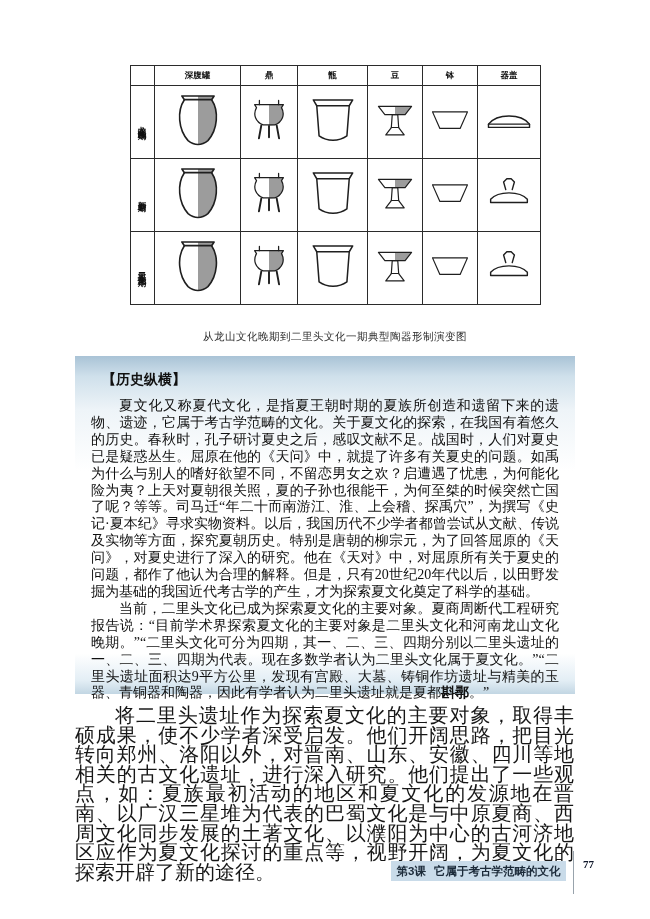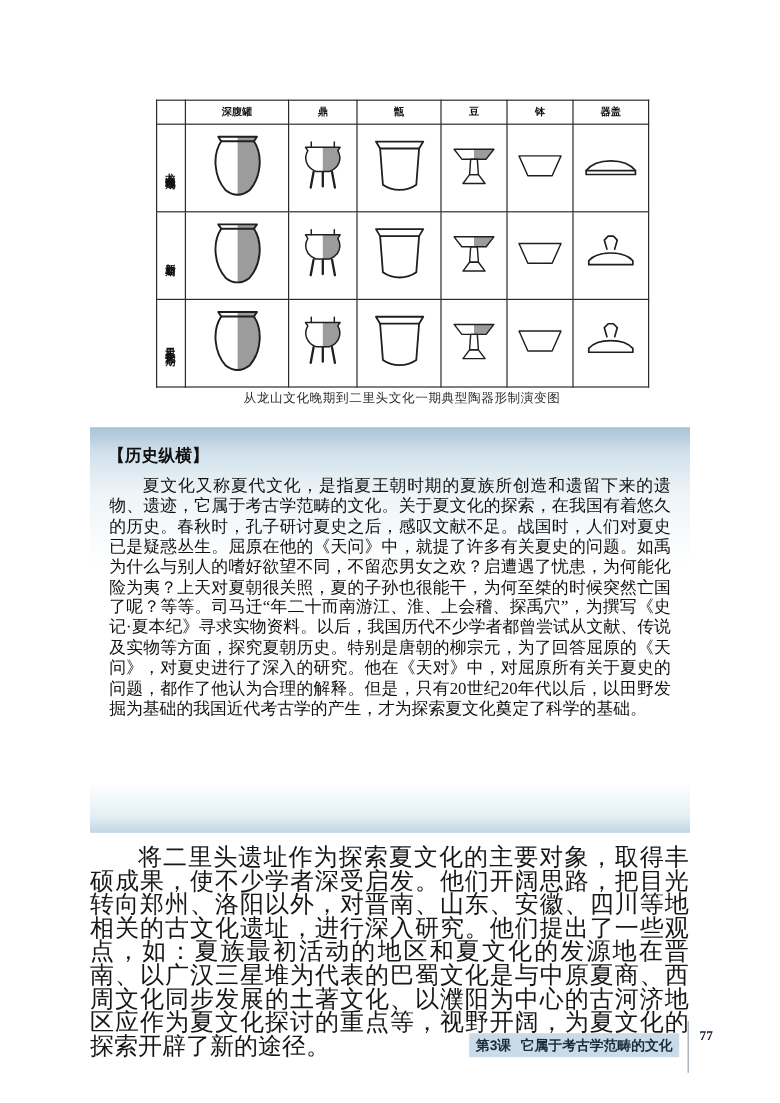--- a/index.html
+++ b/index.html
@@ -2,47 +2,47 @@
 <html><head>
 <meta charset="utf-8">
 <style>
   html,body{margin:0;padding:0;}
   body{
     width:650px;height:919px;background:#ffffff;position:relative;
     font-family:"Liberation Sans",sans-serif;color:#1a1a1a;overflow:hidden;
   }
 
   
-  .figure-wrap{position:absolute;left:130px;top:83px;width:410px;}
+  .figure-wrap{position:absolute;left:130px;top:65px;width:410px;}
   table.pottery{border-collapse:collapse;width:410px;table-layout:fixed;background:#fff;}
   table.pottery td,table.pottery th{border:1px solid #2b2b2b;padding:0;vertical-align:middle;}
   table.pottery{border:1.5px solid #222;}
   th.colhead{height:19px;font-size:8.5px;font-weight:bold;color:#111;font-family:"Liberation Sans",sans-serif;}
   td.rowhead{
     writing-mode:vertical-rl;text-orientation:upright;
     font-size:8.5px;font-weight:bold;color:#111;text-align:center;
     letter-spacing:1px;line-height:22px;
   }
   td.cell{text-align:center;}
   td.cell svg{display:block;margin:3px auto;}
   .ink{stroke:#1f1f1f;fill:none;stroke-width:2.6;stroke-linejoin:round;stroke-linecap:round;}
   .ink-thick{stroke:#1f1f1f;fill:none;stroke-width:4;stroke-linecap:round;}
   .shade{fill:#4a4a4a;opacity:.55;stroke:none;}
   .figcaption{
-    margin-top:2px;text-align:center;font-size:10.5px;color:#2c2c2c;
+    margin-top:25px;text-align:center;font-size:10.5px;color:#2c2c2c;
     letter-spacing:.5px;font-family:"Liberation Sans",sans-serif;
   }
 
   
   .hbox{
     position:absolute;left:75px;top:356px;width:500px;height:338px;
     background:linear-gradient(180deg,#a9c3d6 0%,#cfe0eb 6%,#eef4f8 16%,#ffffff 34%,#ffffff 88%,#e3eef5 96%,#c2d6e3 100%);
     box-sizing:border-box;
   }
-  .hbox-title{font-size:14px;font-weight:bold;color:#111;padding:15px 0 0 15px;}
+  .hbox-title{font-size:14px;font-weight:bold;color:#111;padding:15px 0 0 27px;}
   .hbox-text{
     margin:9px 16px 0 16px;font-size:14px;line-height:16.9px;color:#101010;
     text-align:justify;font-family:"Liberation Serif",serif;
   }
   .hbox-text p{margin:0;text-indent:2em;}
   .hbox-text .bold-term{font-weight:bold;}
 
   
   .body-para{
     position:absolute;left:75px;top:706px;width:499px;
@@ -225,20 +225,21 @@
     </tr>
   </tbody>
     </table>
   <div class="figcaption">从龙山文化晚期到二里头文化一期典型陶器形制演变图</div>
 </div>
 
 <div class="hbox">
   <div class="hbox-title">【历史纵横】</div>
   <div class="hbox-text">
     <p>夏文化又称夏代文化，是指夏王朝时期的夏族所创造和遗留下来的遗物、遗迹，它属于考古学范畴的文化。关于夏文化的探索，在我国有着悠久的历史。春秋时，孔子研讨夏史之后，感叹文献不足。战国时，人们对夏史已是疑惑丛生。屈原在他的《天问》中，就提了许多有关夏史的问题。如禹为什么与别人的嗜好欲望不同，不留恋男女之欢？启遭遇了忧患，为何能化险为夷？上天对夏朝很关照，夏的子孙也很能干，为何至桀的时候突然亡国了呢？等等。司马迁“年二十而南游江、淮、上会稽、探禹穴”，为撰写《史记·夏本纪》寻求实物资料。以后，我国历代不少学者都曾尝试从文献、传说及实物等方面，探究夏朝历史。特别是唐朝的柳宗元，为了回答屈原的《天问》，对夏史进行了深入的研究。他在《天对》中，对屈原所有关于夏史的问题，都作了他认为合理的解释。但是，只有20世纪20年代以后，以田野发掘为基础的我国近代考古学的产生，才为探索夏文化奠定了科学的基础。</p>
+    <p><span>当前，二里头文化已成为探索夏文化的主要对象。夏商周断代工程研究报告说：“目前学术界探索夏文化的主要对象是二里头文化和河南龙山文化晚期。”“二里头文化可分为四期，其一、二、三、四期分别以二里头遗址的一、二、三、四期为代表。现在多数学者认为二里头文化属于夏文化。”“二里头遗址面积达9平方公里，发现有宫殿、大墓、铸铜作坊遗址与精美的玉器、青铜器和陶器，因此有学者认为二里头遗址就是夏都</span><span class="bold-term">斟鄩</span><span>。”</span></p>
   </div>
 </div>
 
 <div class="body-para">将二里头遗址作为探索夏文化的主要对象，取得丰硕成果，使不少学者深受启发。他们开阔思路，把目光转向郑州、洛阳以外，对晋南、山东、安徽、四川等地相关的古文化遗址，进行深入研究。他们提出了一些观点，如：夏族最初活动的地区和夏文化的发源地在晋南、以广汉三星堆为代表的巴蜀文化是与中原夏商、西周文化同步发展的土著文化、以濮阳为中心的古河济地区应作为夏文化探讨的重点等，视野开阔，为夏文化的探索开辟了新的途径。</div>
 
 <div class="footer-bar">
   <span class="lesson-no">第3课</span>
   <span>它属于考古学范畴的文化</span>
 </div>
 <div class="footer-rule"></div>

